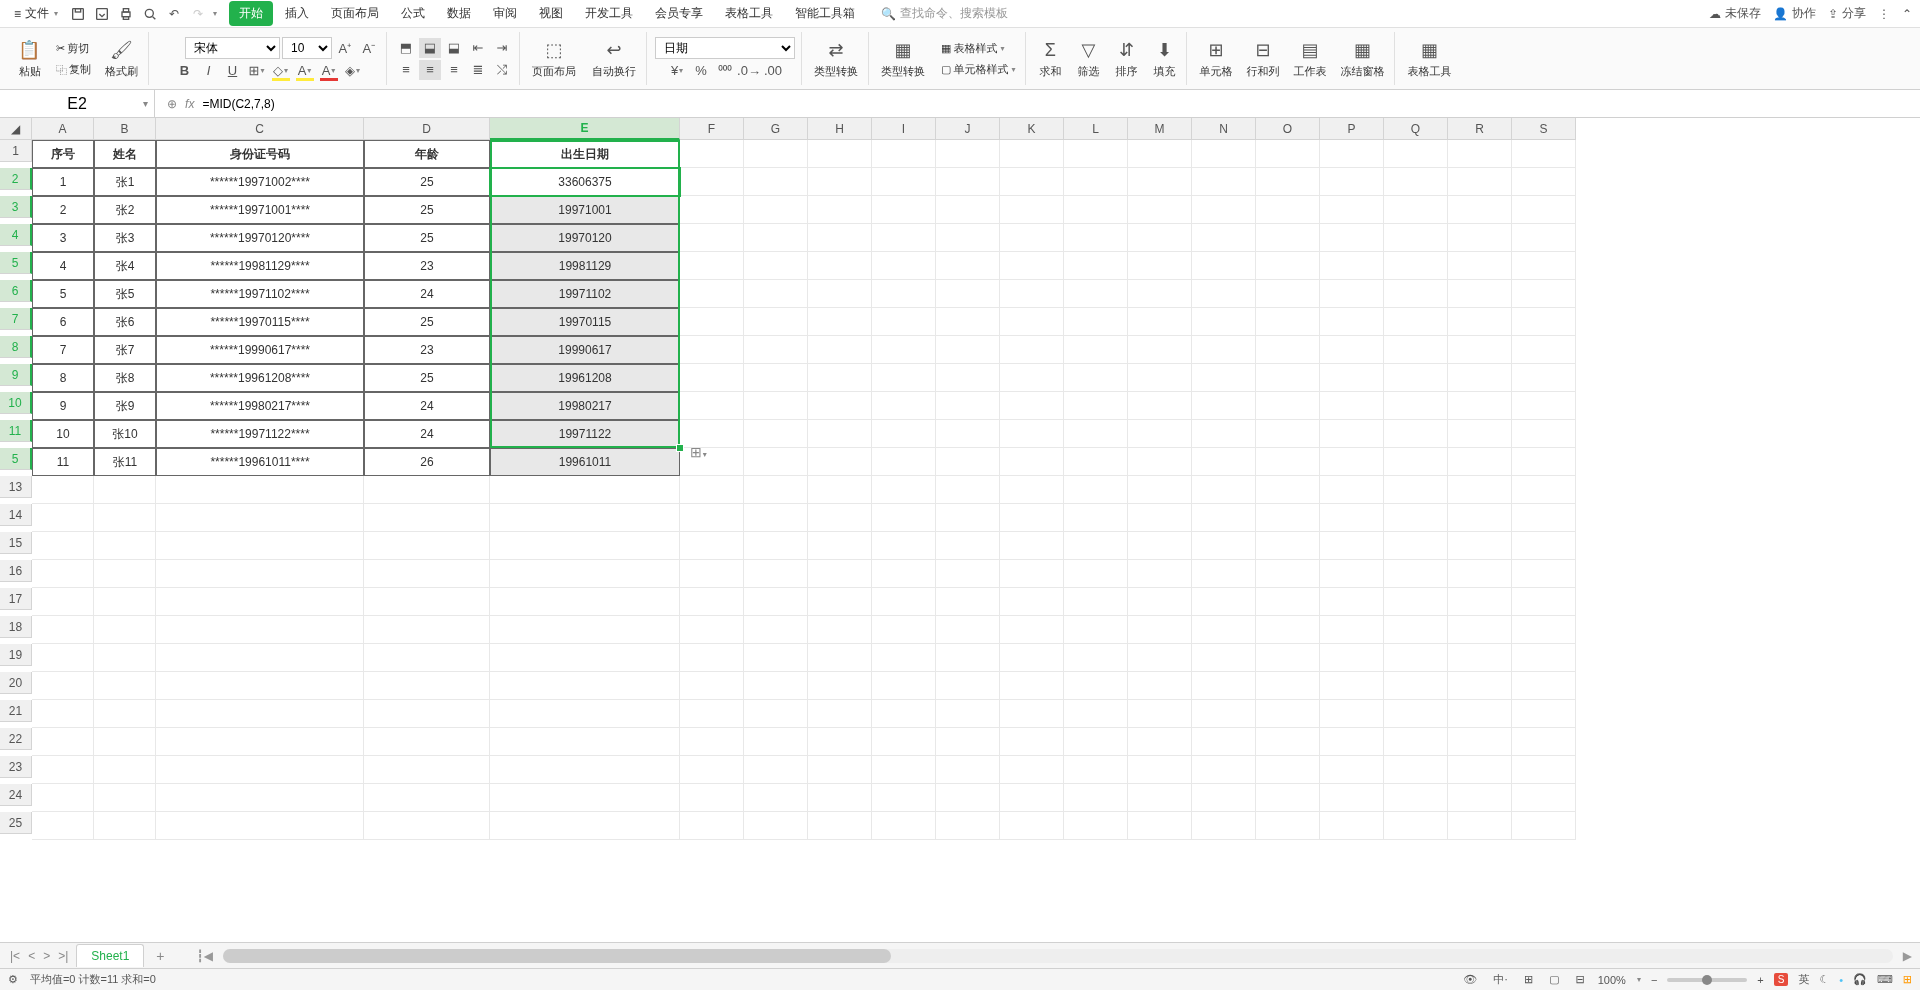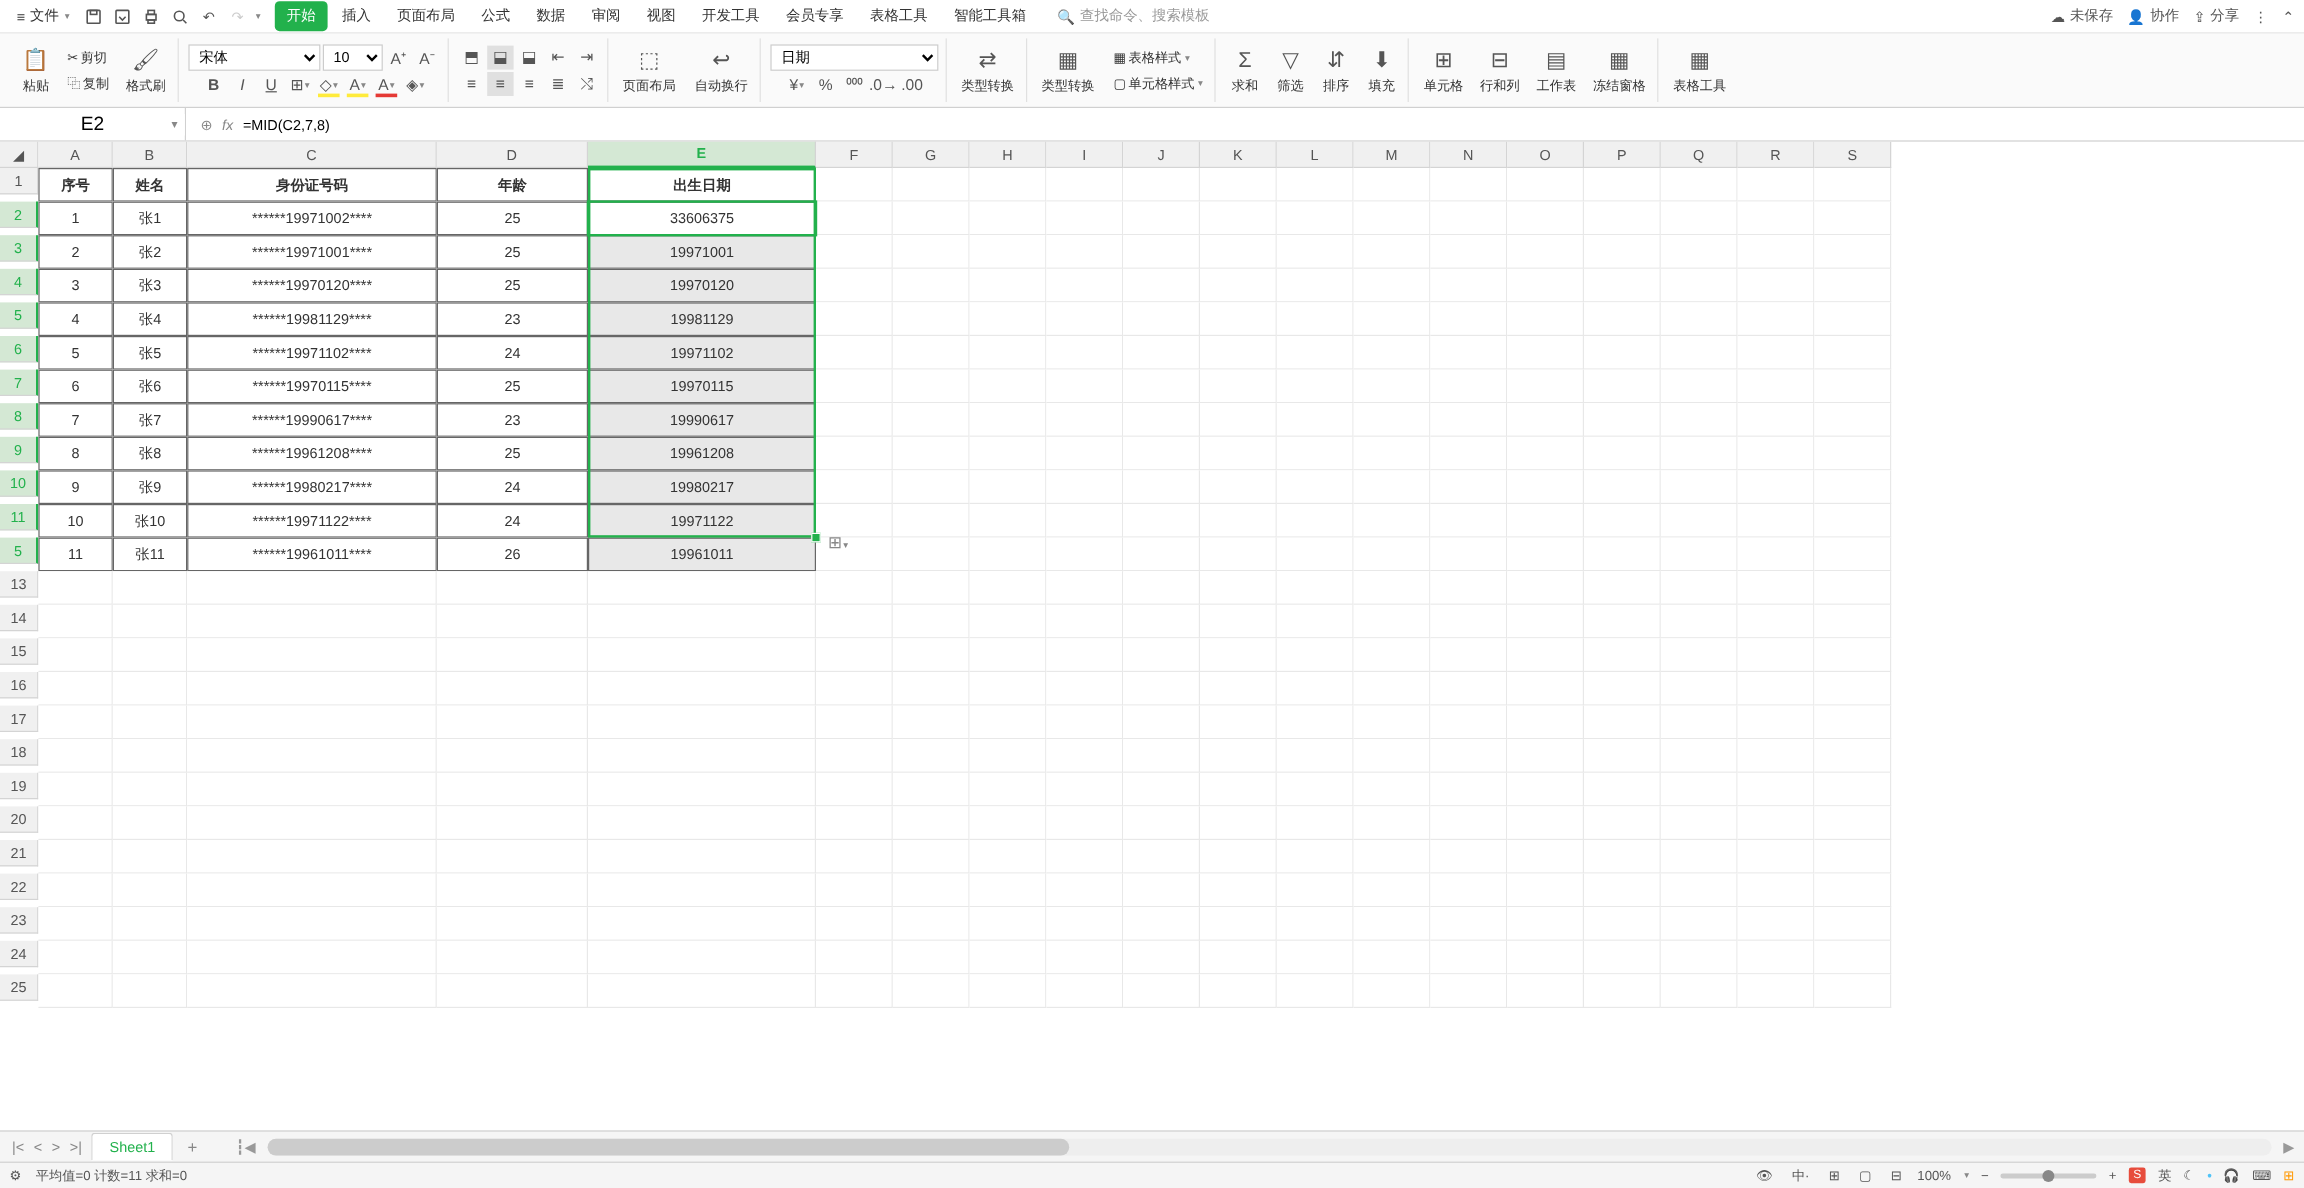--- a/index.html
+++ b/index.html
@@ -18,21 +18,21 @@
 
 
 .ribbon { display: flex; align-items: center; height: 62px; padding: 4px 8px; border-bottom: 1px solid #d0d0d0; gap: 2px; background: #fafafa; }
 .ribbon .group { display: flex; flex-direction: column; align-items: center; padding: 0 6px; height: 100%; justify-content: center; gap: 2px; }
 .ribbon .group.border-r { border-right: 1px solid #e0e0e0; }
 .ribbon .group-row { display: flex; align-items: center; gap: 2px; }
 .ribbon .big-btn { display: flex; flex-direction: column; align-items: center; gap: 2px; cursor: pointer; padding: 2px 4px; font-size: 11px; }
 .ribbon .big-icon { width: 24px; height: 24px; display: flex; align-items: center; justify-content: center; font-size: 18px; color: #555; }
 .ribbon .small-btn { width: 22px; height: 20px; display: flex; align-items: center; justify-content: center; cursor: pointer; color: #555; font-size: 13px; }
 .ribbon .font-select { height: 22px; border: 1px solid #ccc; padding: 0 4px; font-size: 12px; background: #fff; }
-.ribbon .font-name { width: 110px; }
+.ribbon .font-name { width: 95px; margin-left: 28px; }
 .ribbon .font-size { width: 50px; }
 .ribbon .label-btn { display: flex; align-items: center; gap: 2px; cursor: pointer; font-size: 11px; padding: 2px 4px; }
 
 
 .formula-bar { display: flex; align-items: center; height: 28px; border-bottom: 1px solid #d0d0d0; }
 .name-box { width: 155px; height: 100%; border-right: 1px solid #d0d0d0; display: flex; align-items: center; justify-content: center; position: relative; }
 .name-box input { border: none; width: 100%; text-align: center; font-size: 16px; outline: none; }
 .name-box .dd { position: absolute; right: 6px; color: #888; font-size: 10px; }
 .fx-area { display: flex; align-items: center; gap: 8px; padding: 0 12px; flex: 1; }
 .fx-icon { color: #888; cursor: pointer; }

